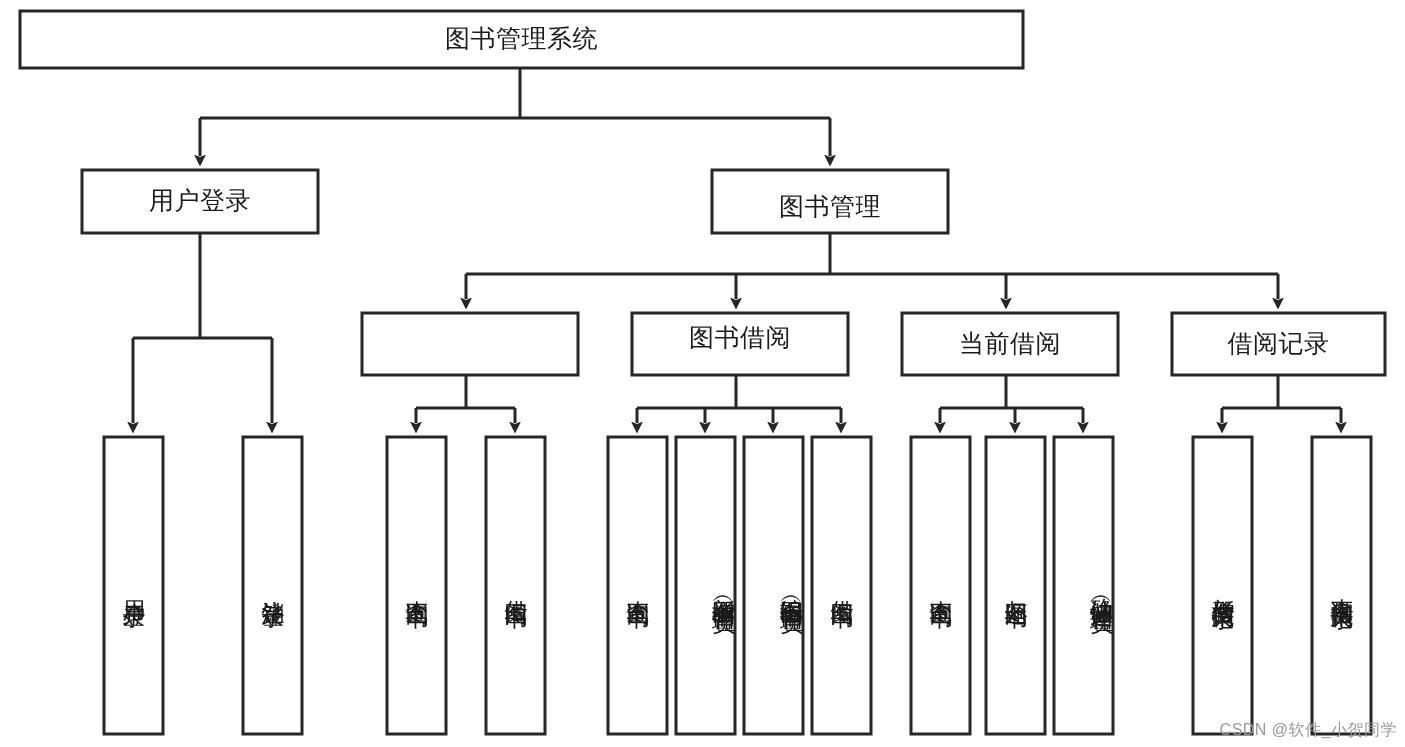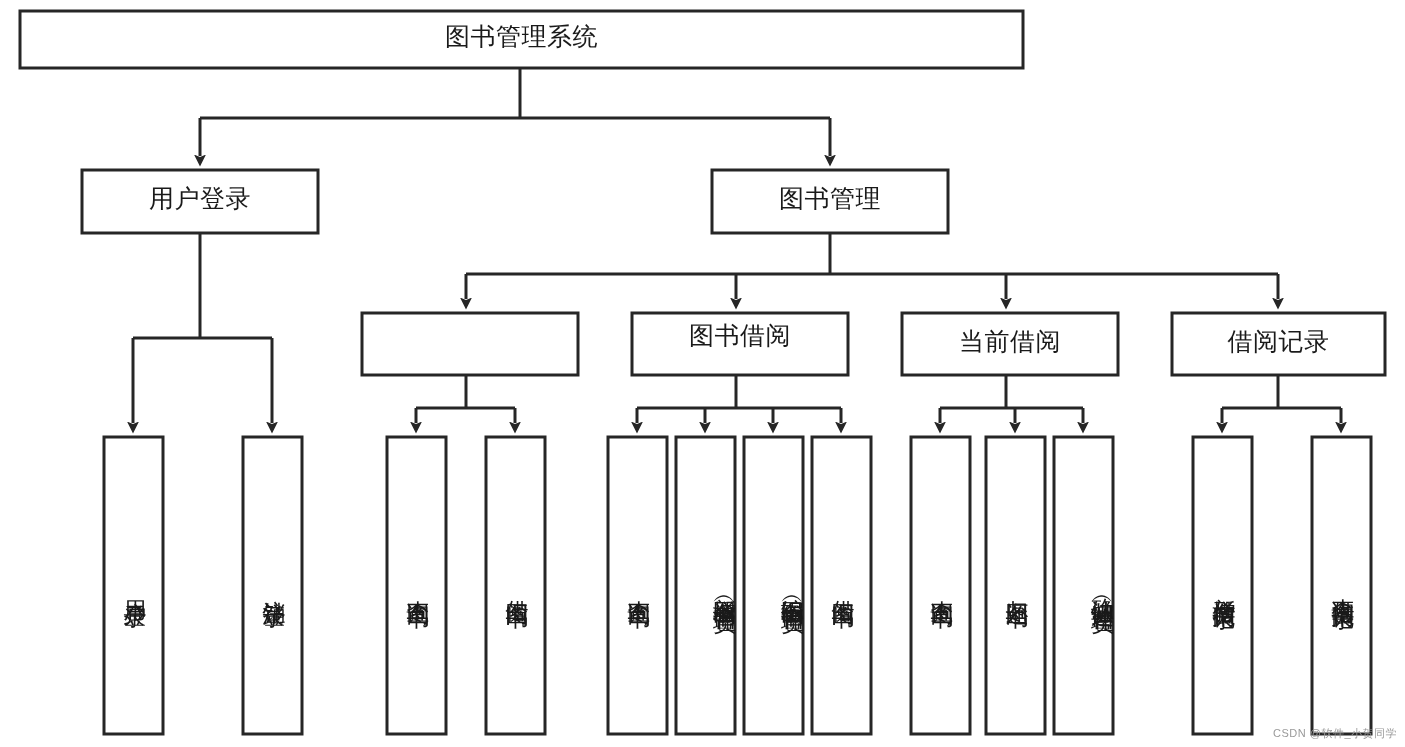--- a/index.html
+++ b/index.html
@@ -41,21 +41,21 @@
   .arrow-head {
     fill: #262626;
     stroke: none;
   }
   .node-label {
     position: absolute;
     display: flex;
     align-items: center;
     justify-content: center;
     color: #1a1a1a;
-    font-family: Liberation Mono, monospace;
+    font-family: Liberation Serif, serif;
     pointer-events: none;
     text-align: center;
     box-sizing: border-box;
   }
   .node-label.horizontal {
     font-size: 25px;
     line-height: 1.15;
     letter-spacing: 0.5px;
   }
   .node-label.vertical {
@@ -69,21 +69,21 @@
     padding-top: 6px;
   }
   .node-label.vertical.centered {
     align-items: center;
     padding-top: 0;
   }
   #watermark {
     position: absolute;
     right: 8px;
     bottom: 6px;
-    font-size: 11px;
+    font-size: 16px;
     color: #9a9a9a;
     font-family: "Liberation Sans", "DejaVu Sans", sans-serif;
     white-space: nowrap;
     letter-spacing: 0.5px;
   }
 </style>
 </head>
 <body>
 
 <div id="diagram-root">
@@ -170,21 +170,21 @@
     <rect class="node-rect" x="911" y="437" width="59" height="297"></rect>
     <rect class="node-rect" x="986" y="437" width="59" height="297"></rect>
     <rect class="node-rect" x="1054" y="437" width="59" height="297"></rect>
     <rect class="node-rect" x="1193" y="437" width="59" height="297"></rect>
     <rect class="node-rect" x="1312" y="437" width="59" height="297"></rect>
   </svg>
 
   <div class="node-label horizontal" style="left:20px; top:11px; width:1003px; height:57px;">图书管理系统</div>
 
   <div class="node-label horizontal" style="left:82px; top:170px; width:236px; height:63px;">用户登录</div>
-  <div class="node-label horizontal" style="left:712px; top:170px; width:236px; height:63px;">图书管理</div>
+  <div class="node-label horizontal" style="left:712px; top:176px; width:236px; height:63px;">图书管理</div>
 
   <div class="node-label horizontal" style="left:632px; top:313px; width:216px; height:51px;">图书借阅</div>
   <div class="node-label horizontal" style="left:902px; top:313px; width:216px; height:62px;text-align:right;">当前借阅</div>
   <div class="node-label horizontal" style="left:1172px; top:313px; width:213px; height:62px;">借阅记录</div>
 
   <div class="node-label vertical centered" style="left:104px; top:437px; width:59px; height:297px;">用户登录</div>
   <div class="node-label vertical centered" style="left:243px; top:437px; width:59px; height:297px;">注销登录</div>
   <div class="node-label vertical centered" style="left:387px; top:437px; width:59px; height:297px;">查询图书</div>
   <div class="node-label vertical centered" style="left:486px; top:437px; width:59px; height:297px;">借阅图书</div>
 

